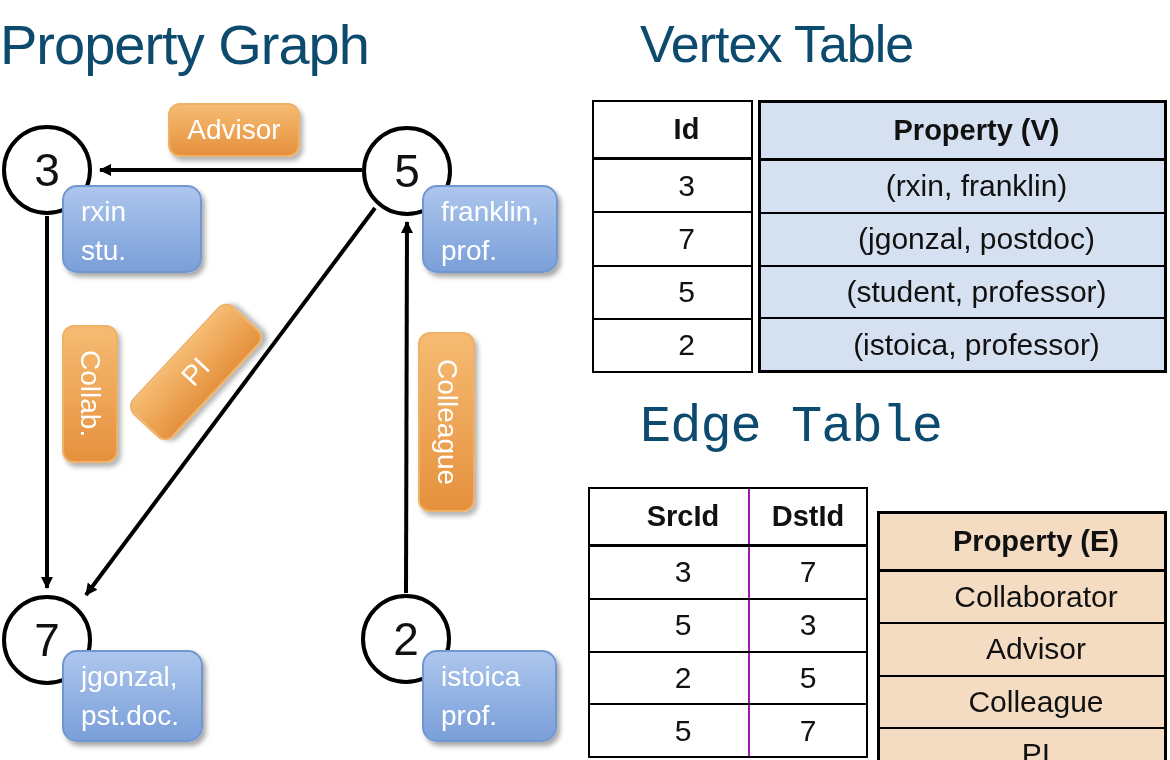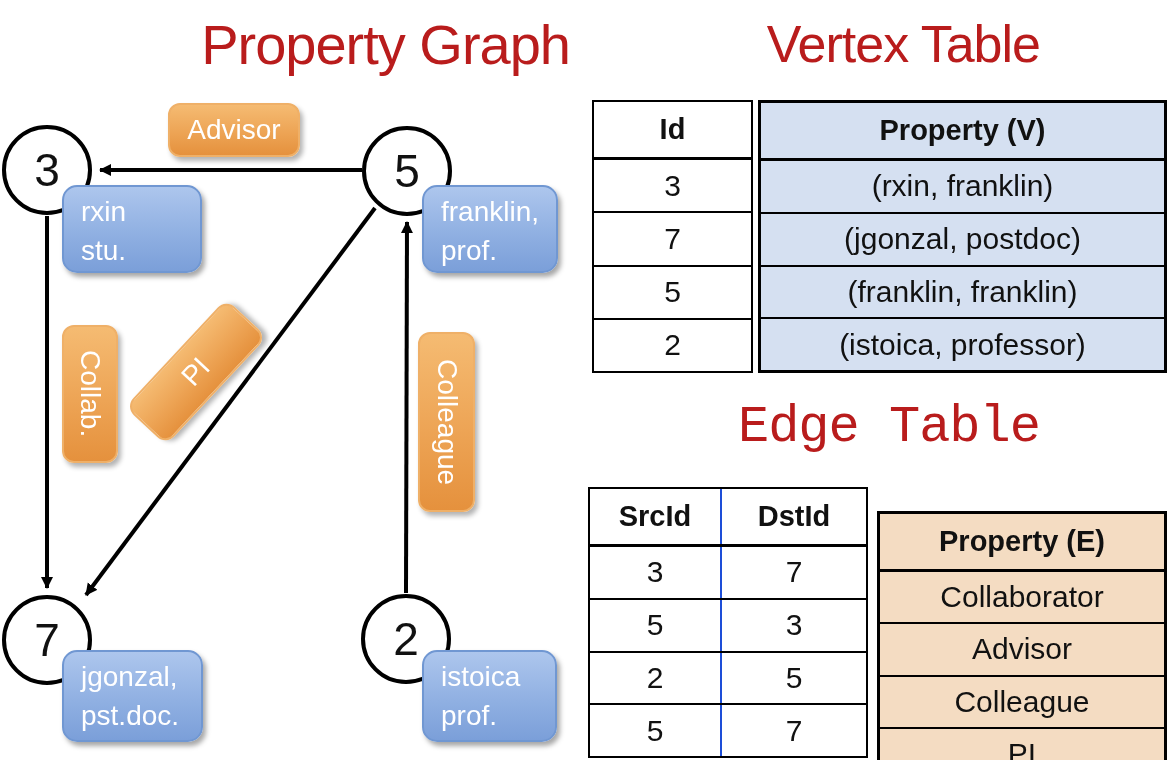--- a/index.html
+++ b/index.html
@@ -4,22 +4,22 @@
 <style>
   html,body{margin:0;padding:0;background:#fff;}
   body{
     width:1170px;height:760px;position:relative;overflow:hidden;
     font-family:"Liberation Sans", sans-serif;color:#111;
   }
   .abs{position:absolute;}
 
   
   .big-title{
-    font-size:56px;font-weight:300;letter-spacing:-1px;color:#b91c1c;
-    text-align:right;white-space:nowrap;
+    font-size:56px;font-weight:300;letter-spacing:-1px;color:#0c4a6e;
+    text-align:left;white-space:nowrap;
   }
   .t-graph{left:0;top:12px;width:570px;}
   .t-vertex{left:640px;top:14px;width:400px;font-size:52px;}
   .t-edge{left:640px;top:398px;width:400px;font-size:52px;font-family:Liberation Mono, monospace;}
 
   
   #edges{left:0;top:0;z-index:1;}
   .node{
     z-index:2;width:90px;height:90px;box-sizing:border-box;
     border:4px solid #000;border-radius:50%;background:#fff;
@@ -55,26 +55,26 @@
   .vert-text{writing-mode:vertical-rl;}
 
   
   .tbl{
     box-sizing:border-box;display:flex;flex-direction:column;background:#fff;
     border:2px solid #000;z-index:2;
   }
   .tbl.thick{border-width:3px;}
   .trow{
     flex:1;display:flex;align-items:center;justify-content:center;
-    font-size:30px;border-top:2px solid #000;text-align:center;
+    font-size:30px;border-top:2px solid #000;text-align:center;padding-left:28px;
   }
   .trow.th{flex:0 0 55px;font-weight:bold;font-size:29px;border-top:none;}
   .trow.th + .trow{border-top-width:3px;}
   .cell2{flex:1;display:flex;align-items:center;justify-content:center;align-self:stretch;}
-  .cell2.first{flex:0 0 130px;border-right:2px solid #1d4ed8;}
+  .cell2.first{flex:0 0 130px;border-right:2px solid #a21caf;}
 
   .vt-id{left:592px;top:100px;width:161px;height:273px;}
   .vt-prop{left:758px;top:100px;width:409px;height:273px;background:#d5e0f1;}
   .et-left{left:588px;top:487px;width:280px;height:271px;}
   .et-prop{left:877px;top:487px;width:290px;height:271px;background:#f4dcc2;margin-top:24px;}
 </style>
 </head>
 <body>
 
 <div class="abs big-title t-graph">Property Graph</div>
@@ -133,21 +133,21 @@
   <div class="trow">3</div>
   <div class="trow">7</div>
   <div class="trow">5</div>
   <div class="trow">2</div>
 </div>
 
 <div class="abs tbl thick vt-prop">
   <div class="trow th">Property (V)</div>
   <div class="trow">(rxin, franklin)</div>
   <div class="trow">(jgonzal, postdoc)</div>
-  <div class="trow">(franklin, franklin)</div>
+  <div class="trow">(student, professor)</div>
   <div class="trow">(istoica, professor)</div>
 </div>
 
 <div class="abs big-title t-edge">Edge Table</div>
 
 <div class="abs tbl et-left">
   <div class="trow th">
     <span class="cell2 first">SrcId</span>
     <span class="cell2">DstId</span>
   </div>

